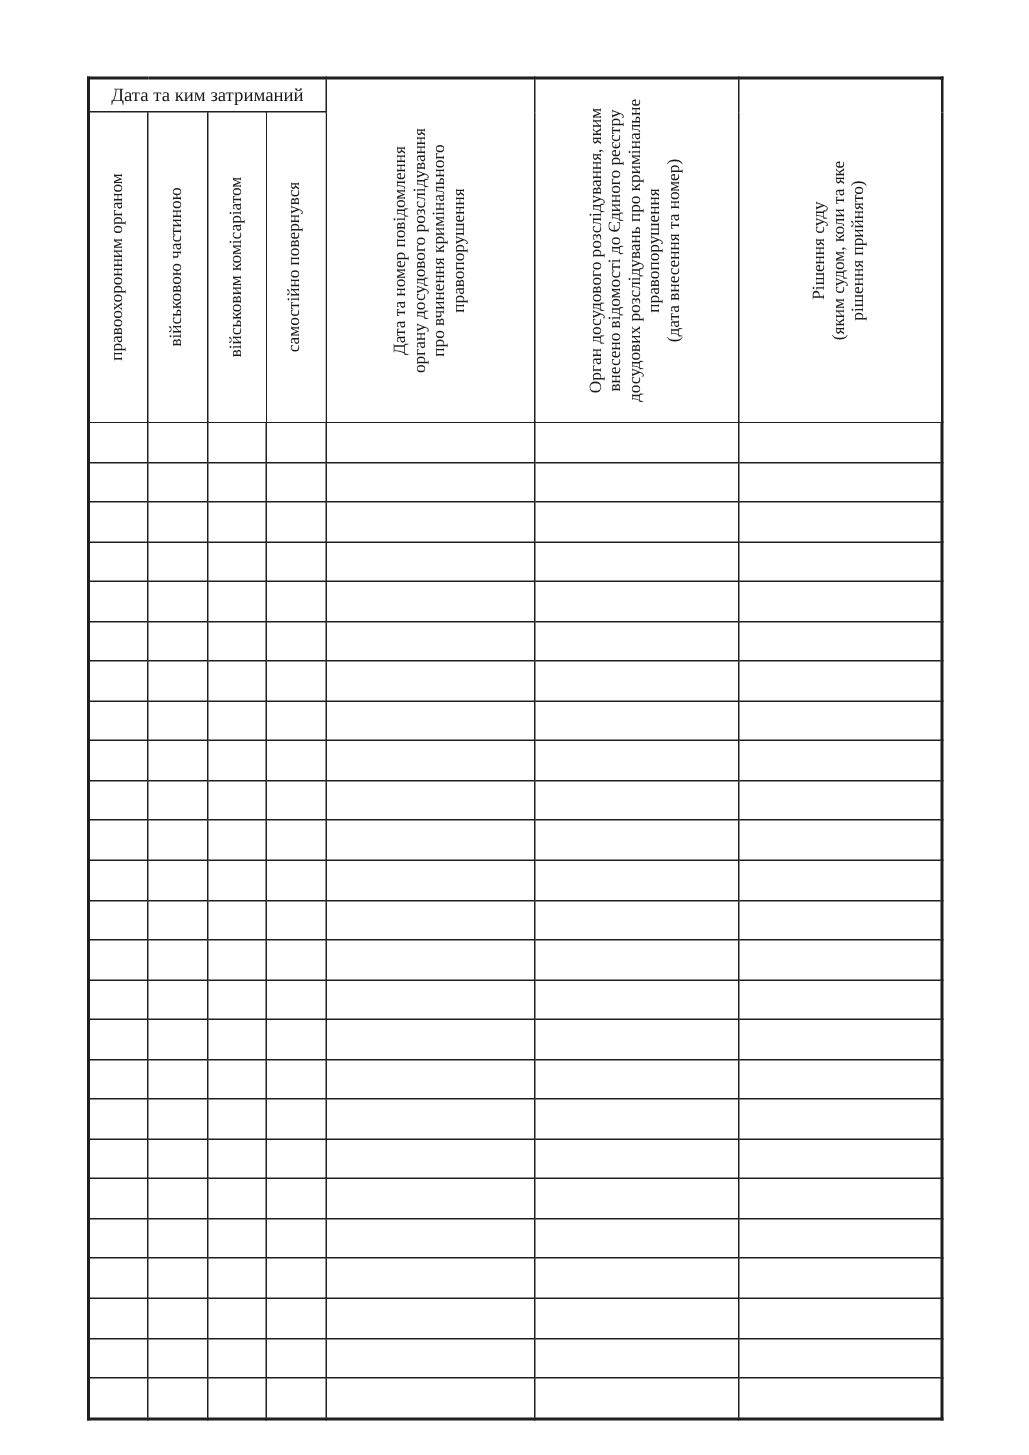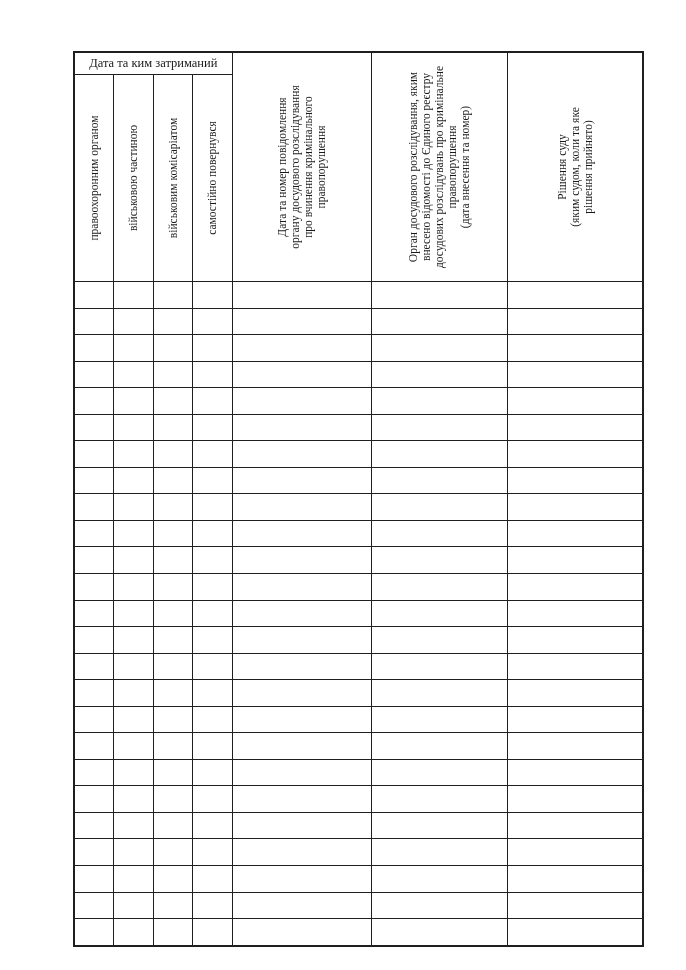--- a/index.html
+++ b/index.html
@@ -11,21 +11,21 @@
     position: relative;
     width: 686px;
     height: 970px;
     background: #ffffff;
     font-family: "Liberation Serif", serif;
     color: #1a1a1a;
     overflow: hidden;
   }
   table.journal {
     position: absolute;
-    left: 73px;
+    left: 58px;
     top: 51px;
     width: 569px;
     border-collapse: collapse;
     table-layout: fixed;
     border: 2px solid #1f1f1f;
   }
   .journal th, .journal td {
     border: 1.5px solid #1f1f1f;
     padding: 0;
     background: #ffffff;

